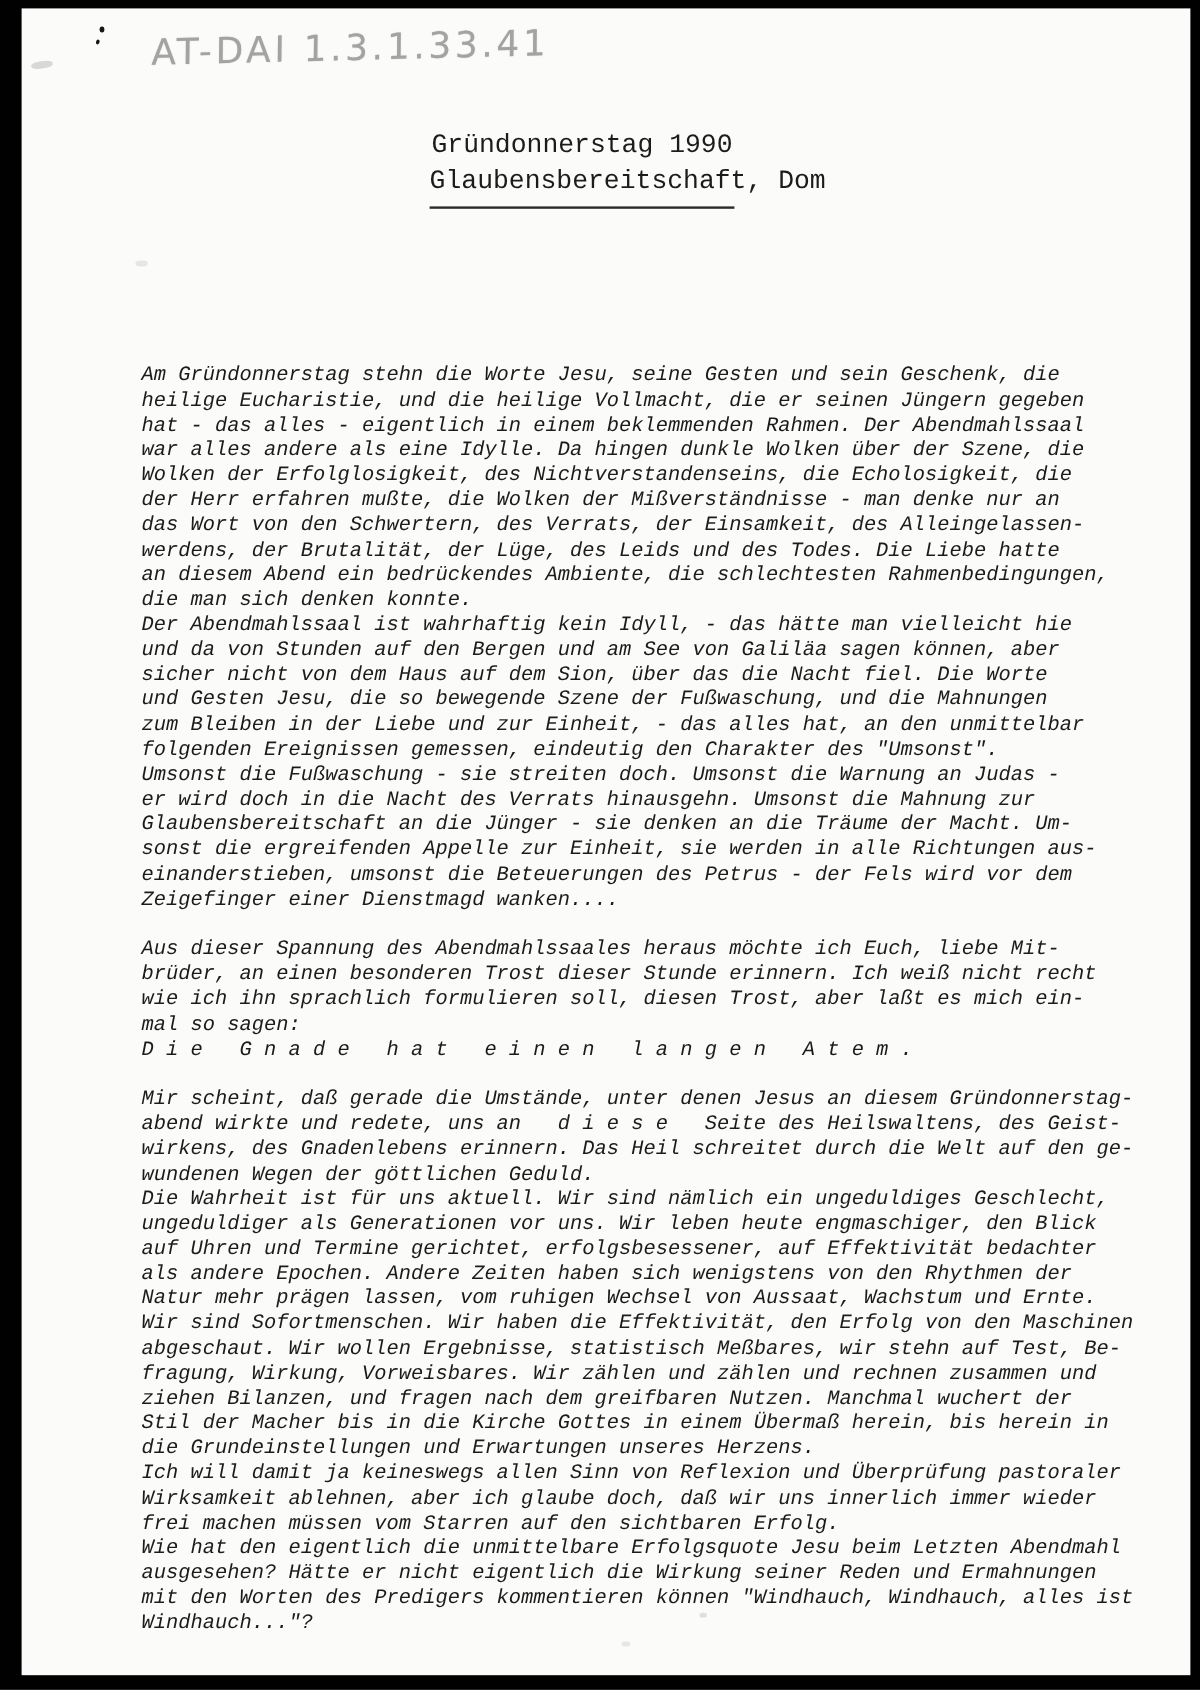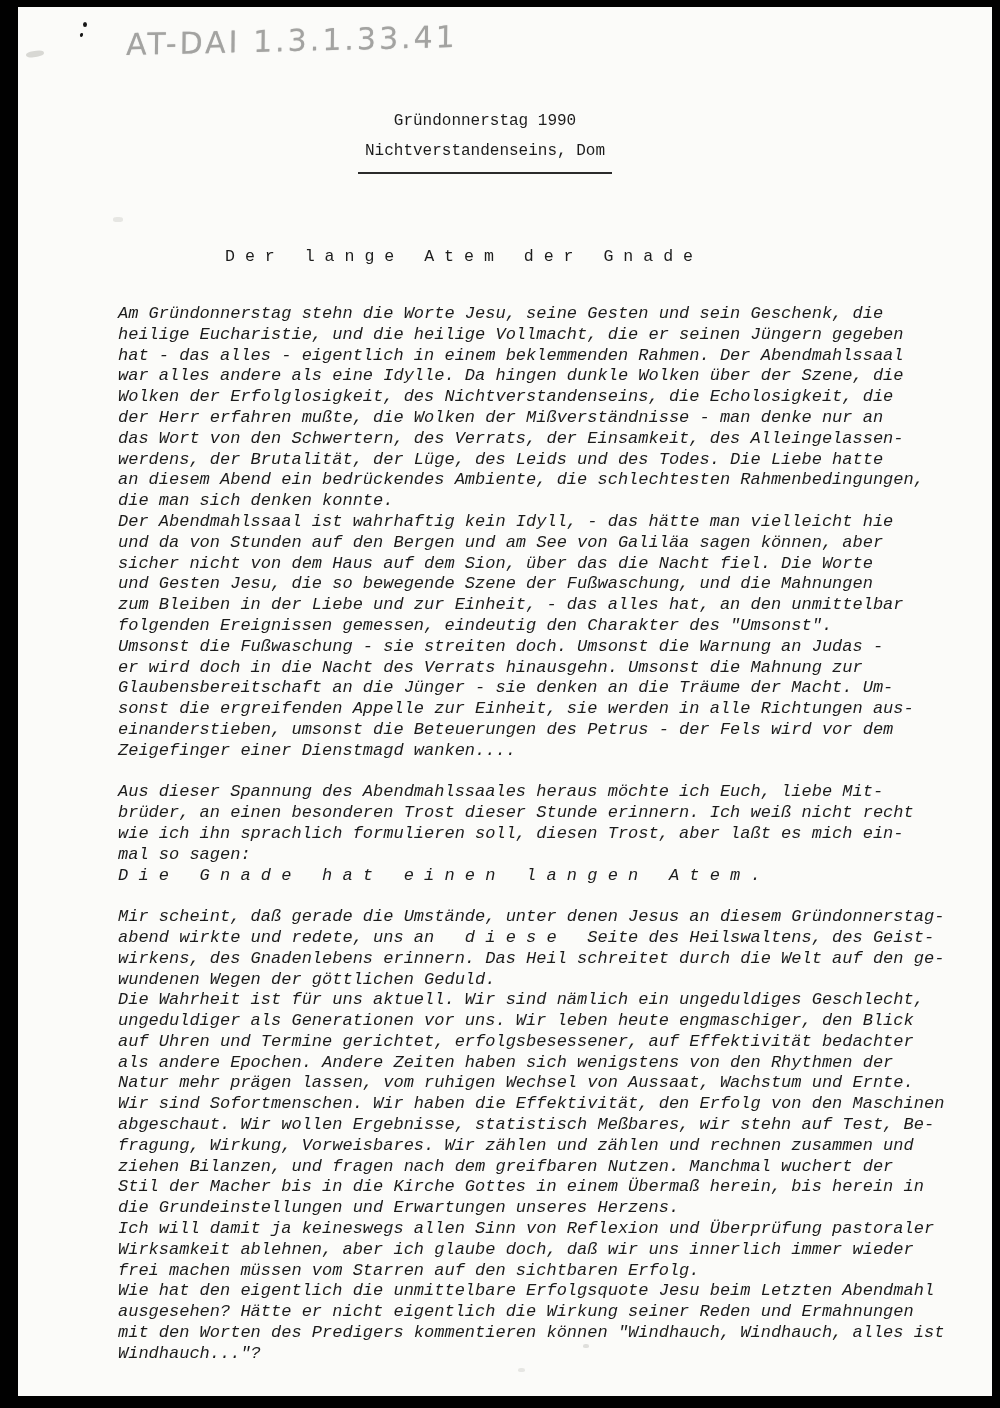--- a/index.html
+++ b/index.html
@@ -35,21 +35,21 @@
     text-shadow: 0 0 1px #c9c9c7;
     white-space: pre;
   }
   
   .title-block {
     position: absolute;
     left: 340px;
     top: 100px;
     width: 254px;
     text-align: center;
-    font-size: 16px;
+    font-size: 22px;
     color: #1c1c1c;
   }
   .title-line {
     white-space: pre;
     line-height: 29.6px;
   }
   .title-line.underlined {
     line-height: 19px;
     padding-top: 5px;
     padding-bottom: 11px;
@@ -108,20 +108,19 @@
   <span class="speck s2"></span>
   <span class="smudge m1"></span>
   <span class="smudge m2"></span>
   <span class="smudge m3"></span>
   <span class="smudge m4"></span>
 
   <div class="annotation">AT-DAI 1.3.1.33.41</div>
 
   <div class="title-block">
     <div class="title-line">Gründonnerstag 1990</div>
-    <div class="title-line underlined">Nichtverstandenseins, Dom</div>
+    <div class="title-line underlined">Glaubensbereitschaft, Dom</div>
   </div>
 
-  <h1 class="heading">D e r   l a n g e   A t e m   d e r   G n a d e</h1>
 
   <div class="body-text"><div class="paragraph"><div class="line">Am Gründonnerstag stehn die Worte Jesu, seine Gesten und sein Geschenk, die</div><div class="line">heilige Eucharistie, und die heilige Vollmacht, die er seinen Jüngern gegeben</div><div class="line">hat - das alles - eigentlich in einem beklemmenden Rahmen. Der Abendmahlssaal</div><div class="line">war alles andere als eine Idylle. Da hingen dunkle Wolken über der Szene, die</div><div class="line">Wolken der Erfolglosigkeit, des Nichtverstandenseins, die Echolosigkeit, die</div><div class="line">der Herr erfahren mußte, die Wolken der Mißverständnisse - man denke nur an</div><div class="line">das Wort von den Schwertern, des Verrats, der Einsamkeit, des Alleingelassen-</div><div class="line">werdens, der Brutalität, der Lüge, des Leids und des Todes. Die Liebe hatte</div><div class="line">an diesem Abend ein bedrückendes Ambiente, die schlechtesten Rahmenbedingungen,</div><div class="line">die man sich denken konnte.</div><div class="line">Der Abendmahlssaal ist wahrhaftig kein Idyll, - das hätte man vielleicht hie</div><div class="line">und da von Stunden auf den Bergen und am See von Galiläa sagen können, aber</div><div class="line">sicher nicht von dem Haus auf dem Sion, über das die Nacht fiel. Die Worte</div><div class="line">und Gesten Jesu, die so bewegende Szene der Fußwaschung, und die Mahnungen</div><div class="line">zum Bleiben in der Liebe und zur Einheit, - das alles hat, an den unmittelbar</div><div class="line">folgenden Ereignissen gemessen, eindeutig den Charakter des "Umsonst".</div><div class="line">Umsonst die Fußwaschung - sie streiten doch. Umsonst die Warnung an Judas -</div><div class="line">er wird doch in die Nacht des Verrats hinausgehn. Umsonst die Mahnung zur</div><div class="line">Glaubensbereitschaft an die Jünger - sie denken an die Träume der Macht. Um-</div><div class="line">sonst die ergreifenden Appelle zur Einheit, sie werden in alle Richtungen aus-</div><div class="line">einanderstieben, umsonst die Beteuerungen des Petrus - der Fels wird vor dem</div><div class="line">Zeigefinger einer Dienstmagd wanken....</div></div><div class="paragraph"><div class="line">Aus dieser Spannung des Abendmahlssaales heraus möchte ich Euch, liebe Mit-</div><div class="line">brüder, an einen besonderen Trost dieser Stunde erinnern. Ich weiß nicht recht</div><div class="line">wie ich ihn sprachlich formulieren soll, diesen Trost, aber laßt es mich ein-</div><div class="line">mal so sagen:</div><div class="line">D i e   G n a d e   h a t   e i n e n   l a n g e n   A t e m .</div></div><div class="paragraph"><div class="line">Mir scheint, daß gerade die Umstände, unter denen Jesus an diesem Gründonnerstag-</div><div class="line">abend wirkte und redete, uns an   d i e s e   Seite des Heilswaltens, des Geist-</div><div class="line">wirkens, des Gnadenlebens erinnern. Das Heil schreitet durch die Welt auf den ge-</div><div class="line">wundenen Wegen der göttlichen Geduld.</div><div class="line">Die Wahrheit ist für uns aktuell. Wir sind nämlich ein ungeduldiges Geschlecht,</div><div class="line">ungeduldiger als Generationen vor uns. Wir leben heute engmaschiger, den Blick</div><div class="line">auf Uhren und Termine gerichtet, erfolgsbesessener, auf Effektivität bedachter</div><div class="line">als andere Epochen. Andere Zeiten haben sich wenigstens von den Rhythmen der</div><div class="line">Natur mehr prägen lassen, vom ruhigen Wechsel von Aussaat, Wachstum und Ernte.</div><div class="line">Wir sind Sofortmenschen. Wir haben die Effektivität, den Erfolg von den Maschinen</div><div class="line">abgeschaut. Wir wollen Ergebnisse, statistisch Meßbares, wir stehn auf Test, Be-</div><div class="line">fragung, Wirkung, Vorweisbares. Wir zählen und zählen und rechnen zusammen und</div><div class="line">ziehen Bilanzen, und fragen nach dem greifbaren Nutzen. Manchmal wuchert der</div><div class="line">Stil der Macher bis in die Kirche Gottes in einem Übermaß herein, bis herein in</div><div class="line">die Grundeinstellungen und Erwartungen unseres Herzens.</div><div class="line">Ich will damit ja keineswegs allen Sinn von Reflexion und Überprüfung pastoraler</div><div class="line">Wirksamkeit ablehnen, aber ich glaube doch, daß wir uns innerlich immer wieder</div><div class="line">frei machen müssen vom Starren auf den sichtbaren Erfolg.</div><div class="line">Wie hat den eigentlich die unmittelbare Erfolgsquote Jesu beim Letzten Abendmahl</div><div class="line">ausgesehen? Hätte er nicht eigentlich die Wirkung seiner Reden und Ermahnungen</div><div class="line">mit den Worten des Predigers kommentieren können "Windhauch, Windhauch, alles ist</div><div class="line">Windhauch..."?</div></div></div>
 
 </div>
 
 </body></html>

